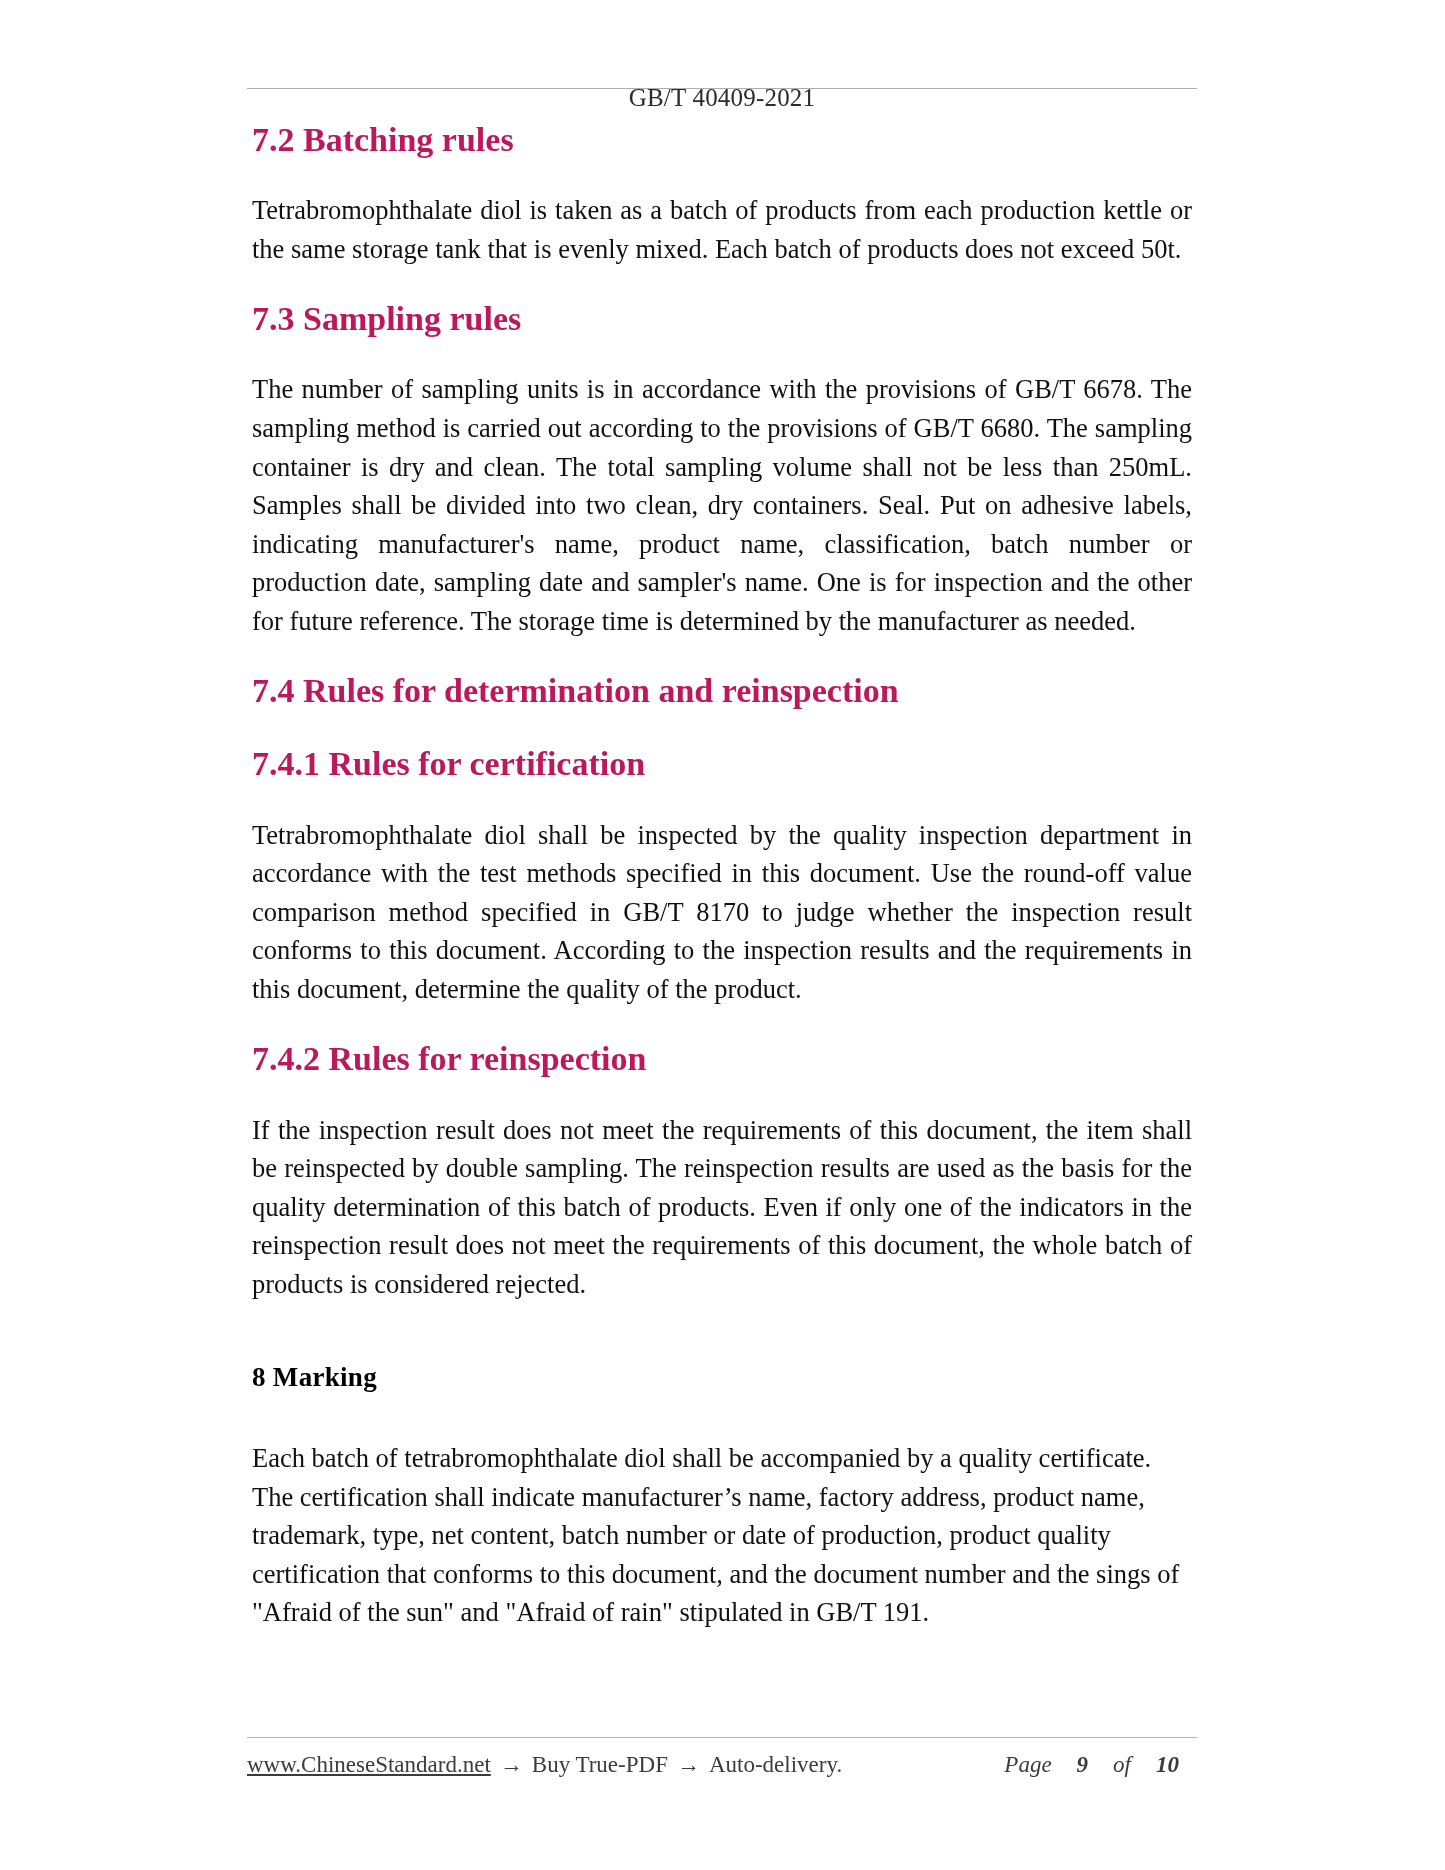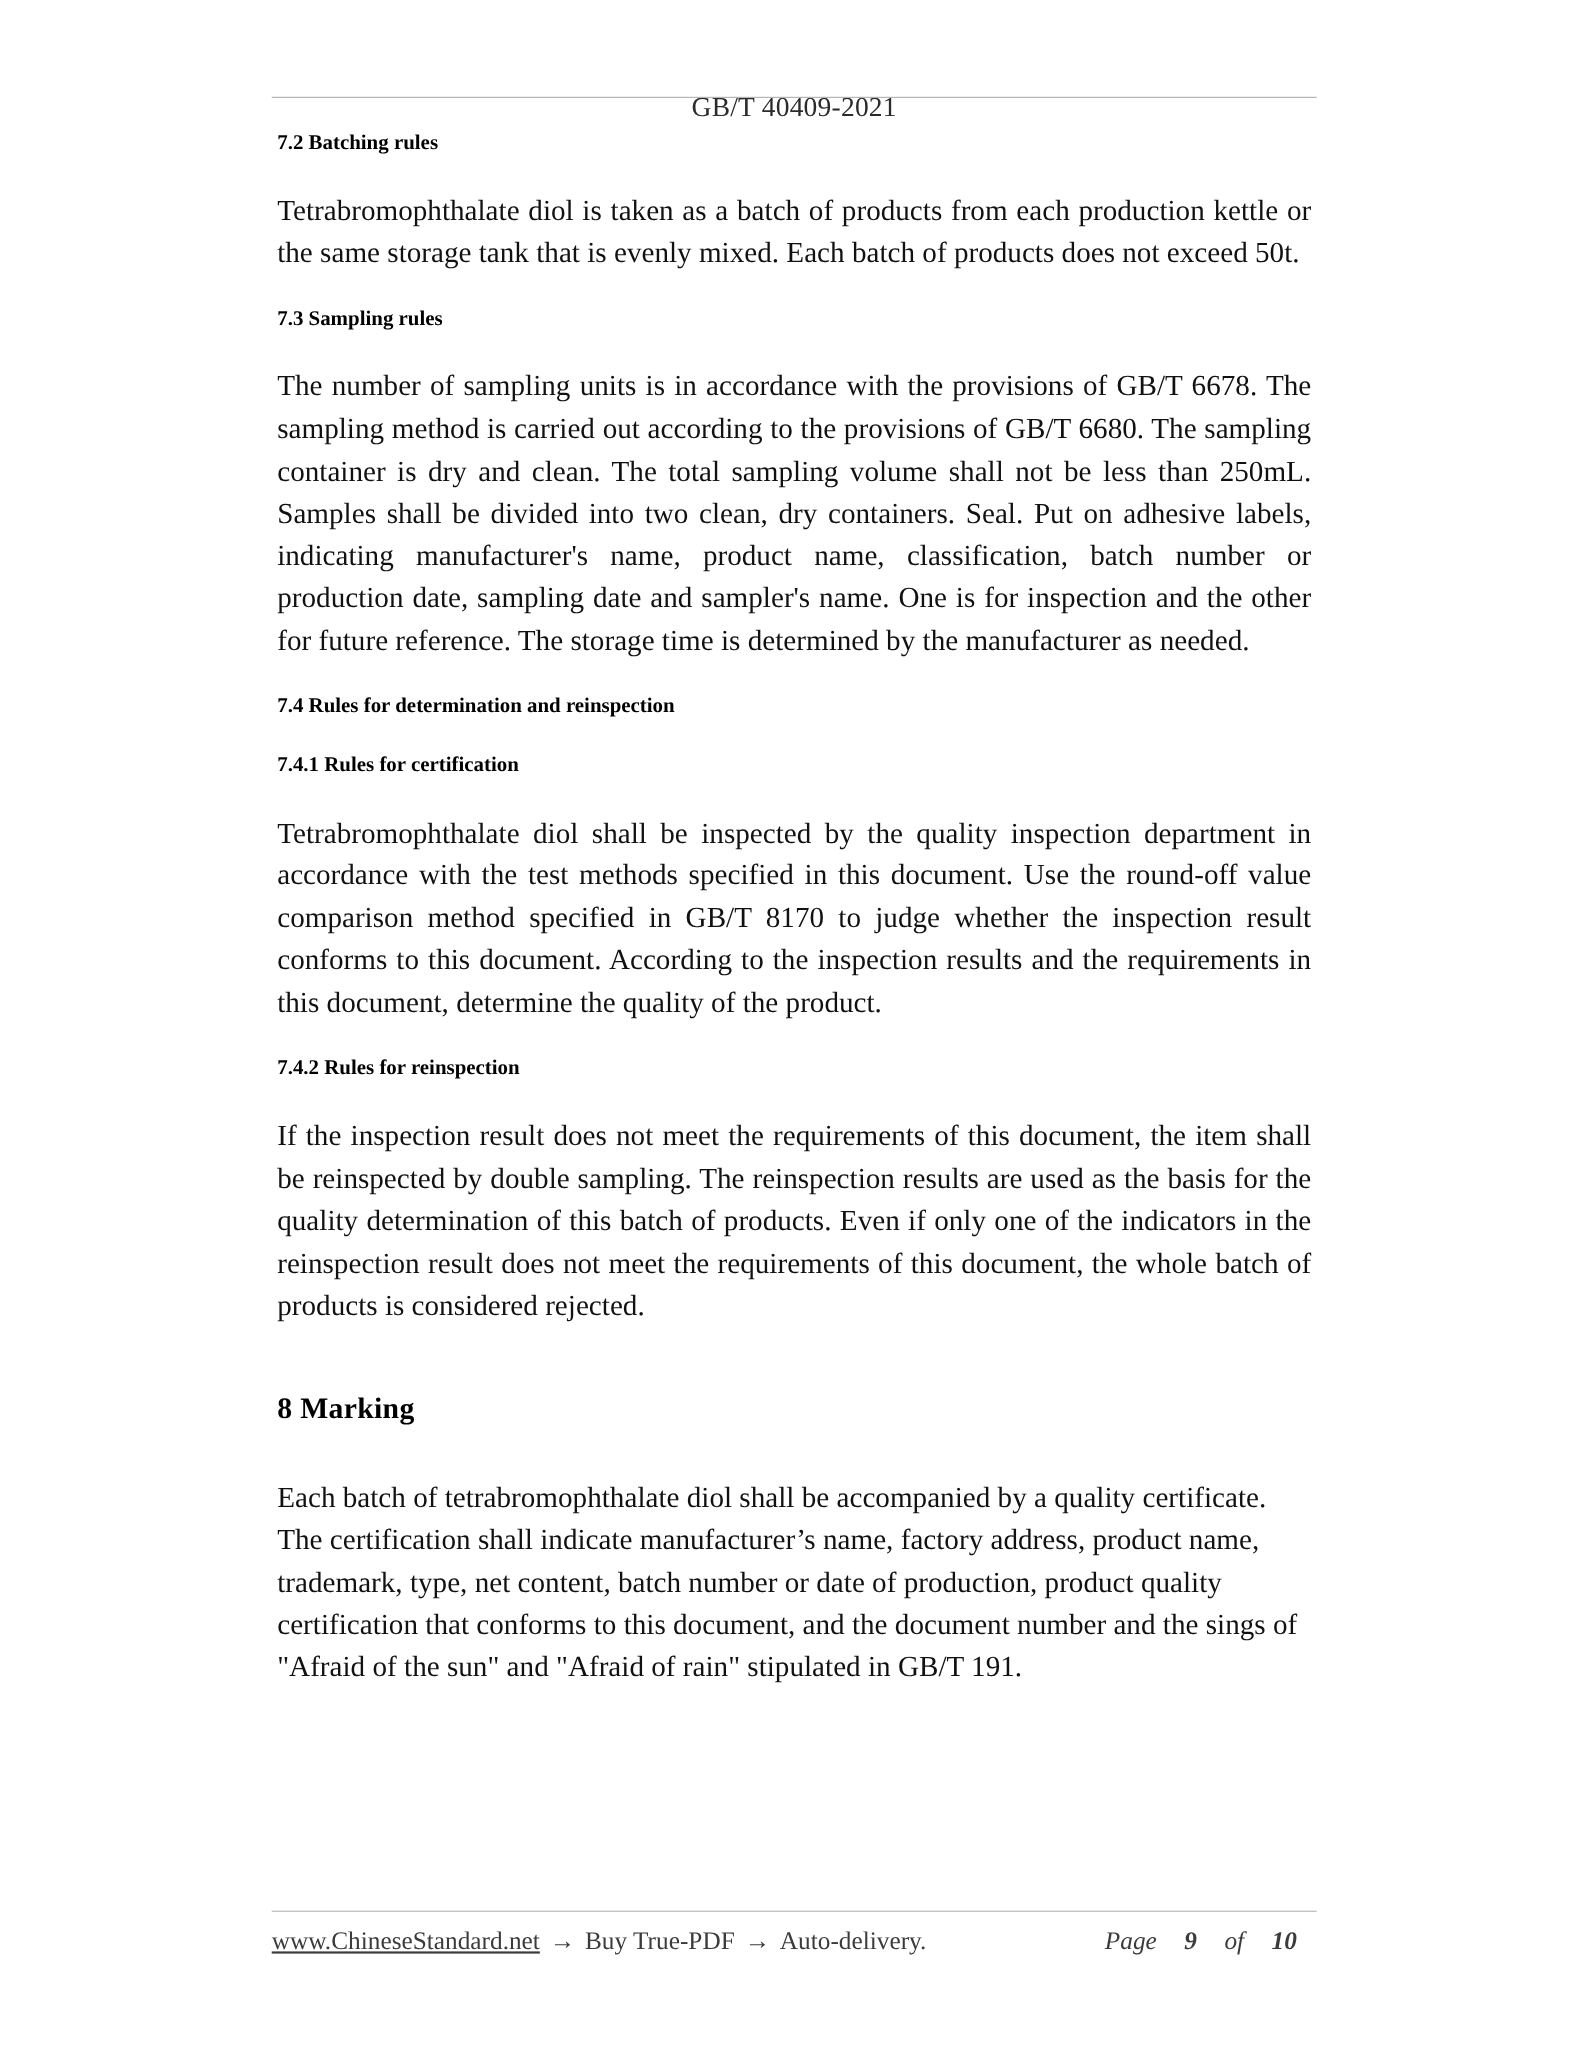--- a/index.html
+++ b/index.html
@@ -61,24 +61,24 @@
     text-justify: inter-word;
     color: #111111;
     hyphens: none;
   }
   p.body-text.last-left {
     text-align: left;
   }
 
   h3.section-heading {
     margin: 0 0 29px 0;
-    font-size: 19px;
+    font-size: 34px;
     font-weight: bold;
     line-height: 1.3;
-    color: #000000;
+    color: #be185d;
   }
 
   h2.chapter-heading {
     margin: 58px 0 44px 0;
     font-size: 27px;
     font-weight: bold;
     line-height: 1.25;
     color: #000000;
     letter-spacing: 0.3px;
   }

